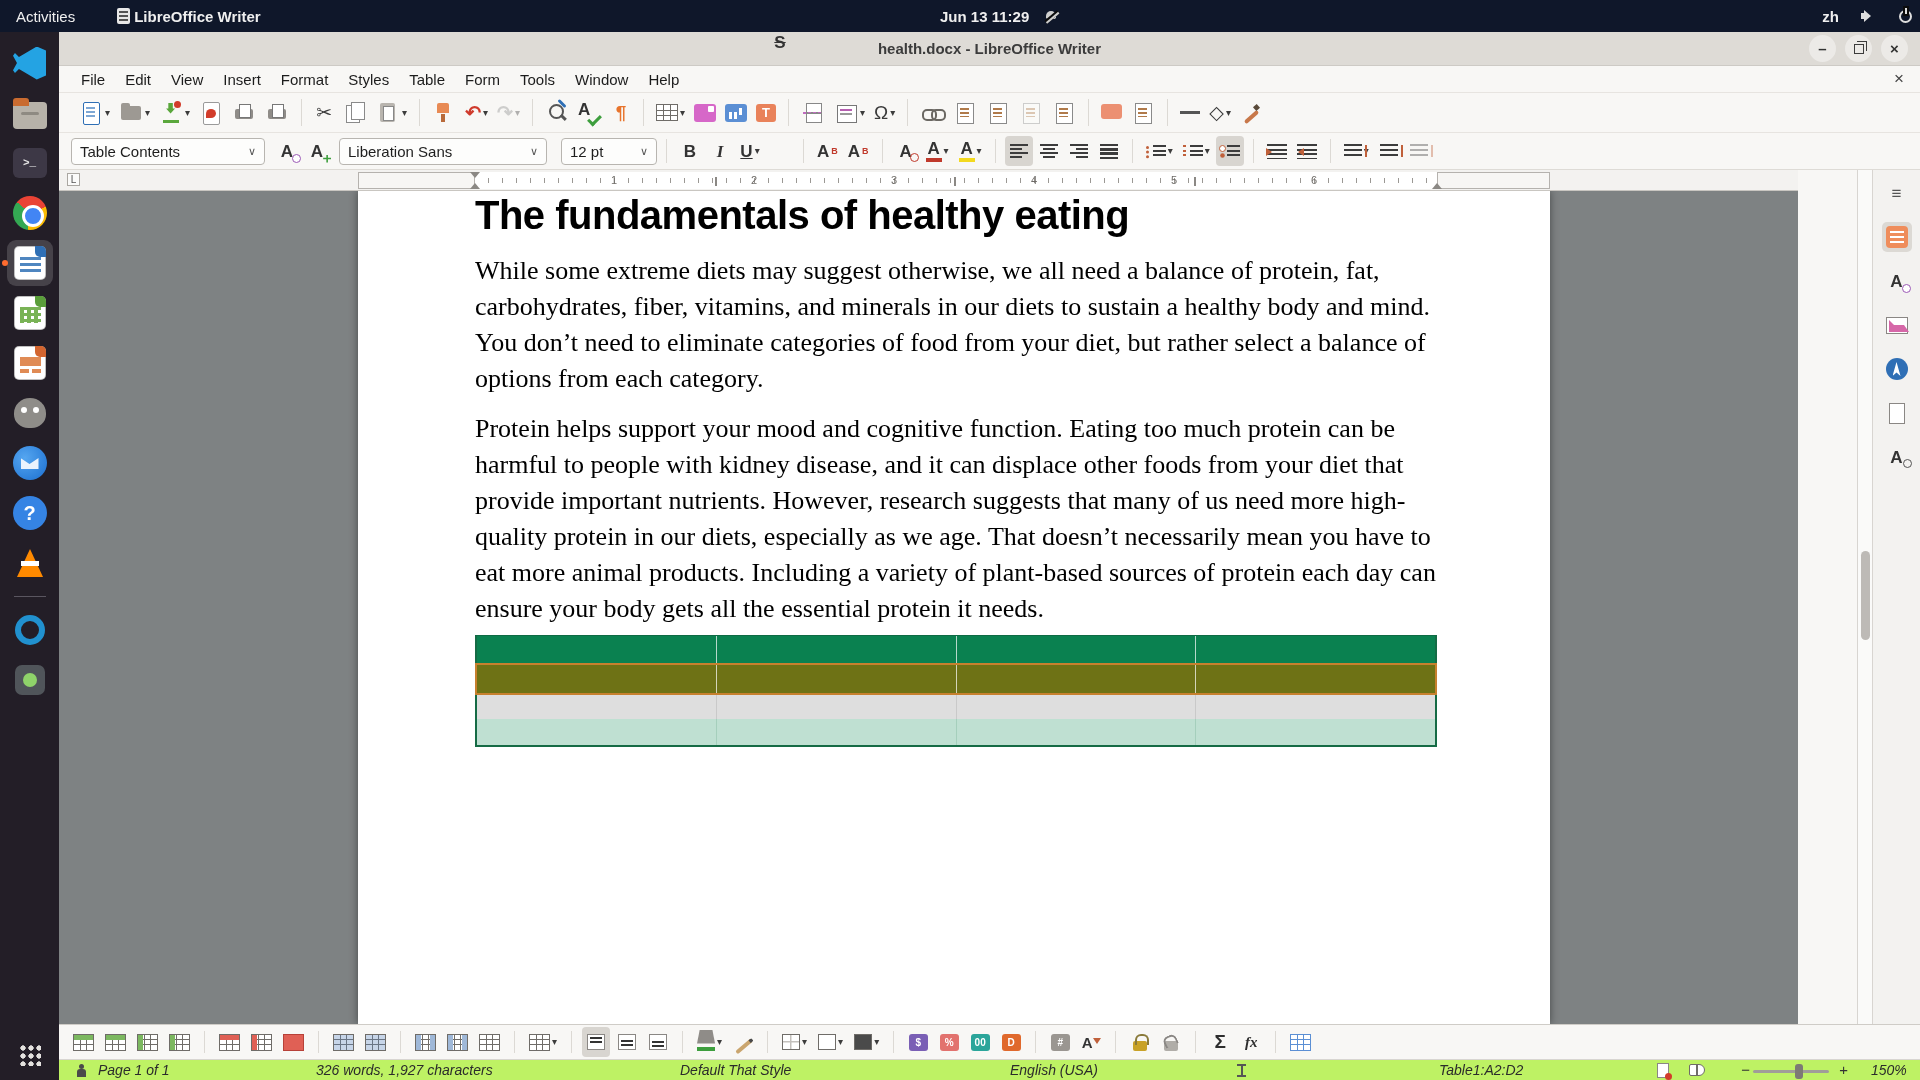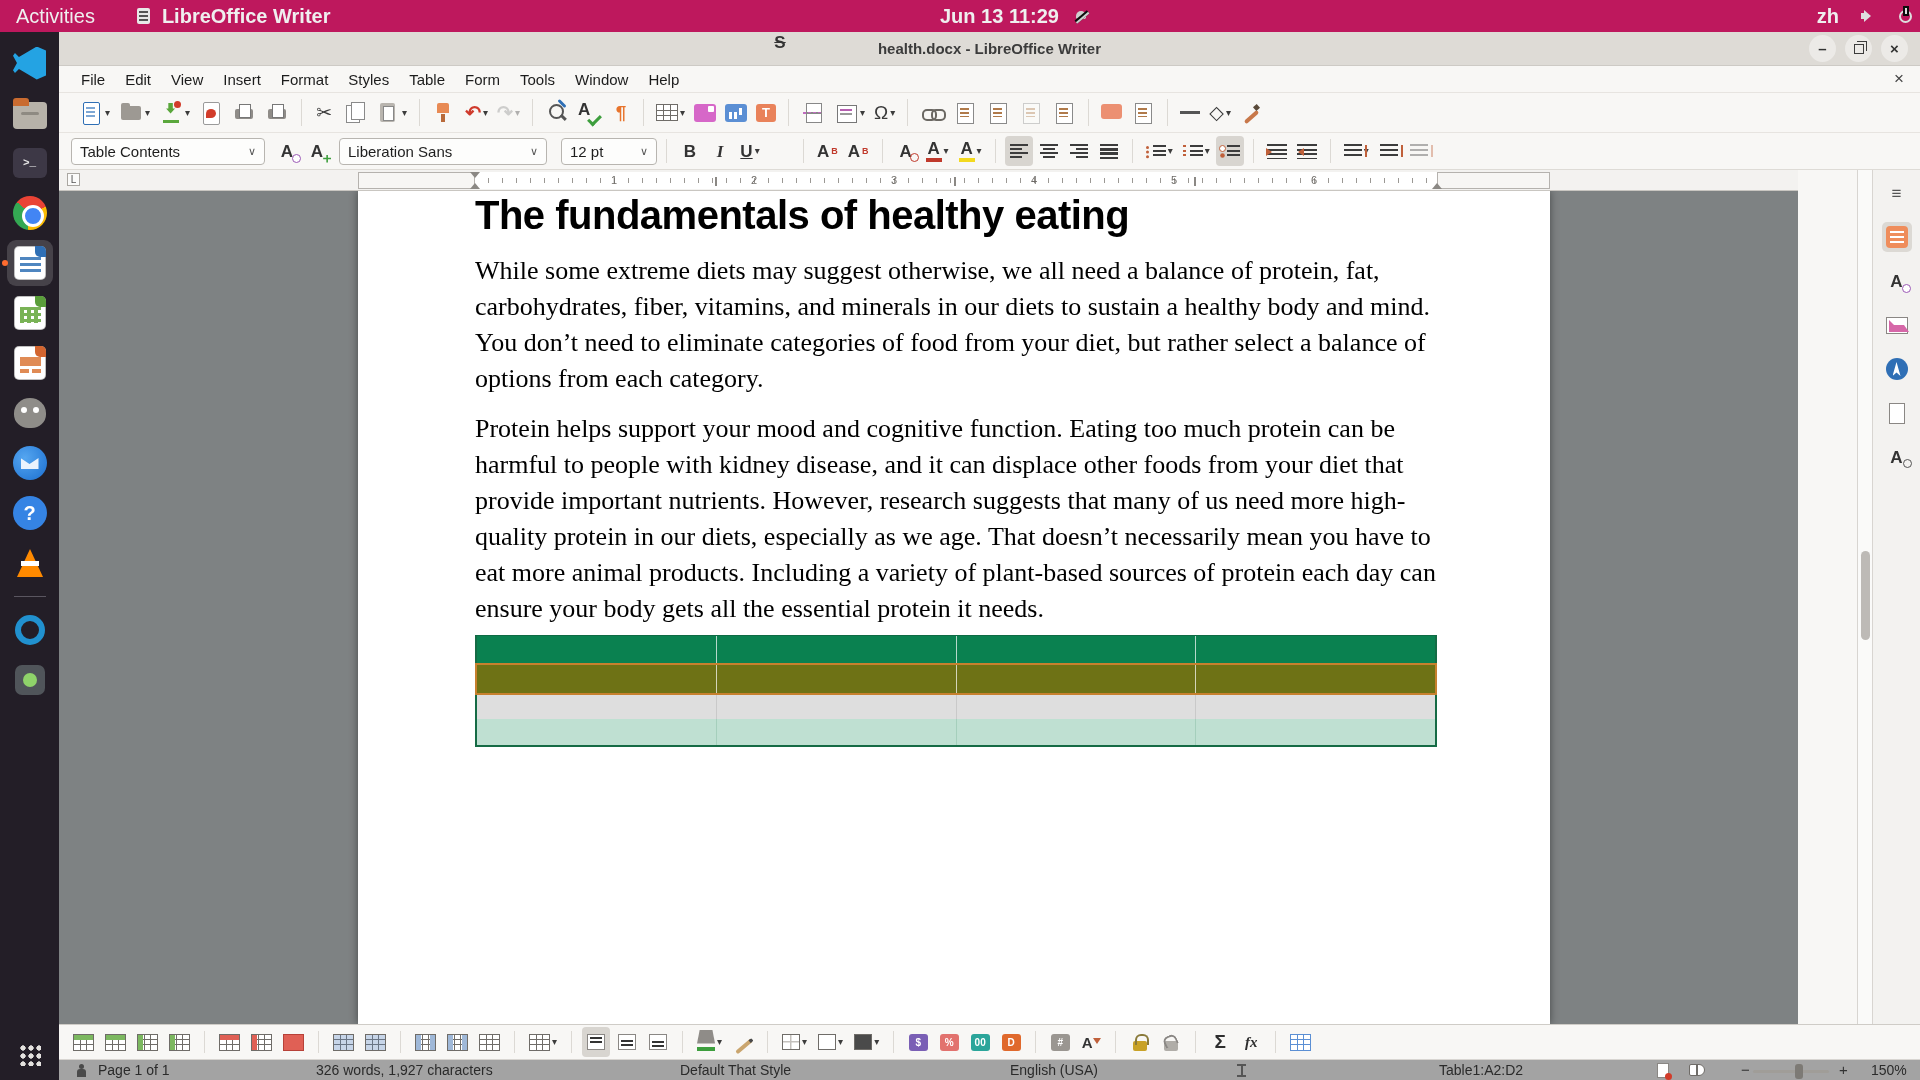--- a/index.html
+++ b/index.html
@@ -1,23 +1,23 @@
 <!DOCTYPE html>
 <html><head>
 <meta charset="utf-8">
 <style>
   * { box-sizing: border-box; margin: 0; padding: 0; }
   html,body { width:1920px; height:1080px; overflow:hidden; background:#7e8283;
               font-family:"Liberation Sans", sans-serif; }
 
   
-  .topbar{position:absolute;left:0;top:0;width:1920px;height:32px;background:#be185d;
-          color:#efefef;font-size:20px;display:flex;align-items:center;z-index:50;}
+  .topbar{position:absolute;left:0;top:0;width:1920px;height:32px;background:#0f172a;
+          color:#efefef;font-size:15px;display:flex;align-items:center;z-index:50;}
   .tb-activities{padding:0 16px;height:100%;display:flex;align-items:center;}
-  .tb-app{display:flex;align-items:center;gap:12px;margin-left:26px;font-weight:bold;}
+  .tb-app{display:flex;align-items:center;gap:4px;margin-left:26px;font-weight:bold;}
   .tb-appic{width:13px;height:16px;background:#e8e8e8;border-radius:2px;position:relative;}
   .tb-appic::after{content:"";position:absolute;left:2px;top:3px;width:9px;height:2px;
           box-shadow:0 0 0 #555,0 4px 0 #555,0 8px 0 #555;background:#555;}
   .tb-center{position:absolute;left:940px;display:flex;align-items:center;gap:16px;font-weight:bold;}
   .bell{width:13px;height:12px;position:relative;}
   .bell::before{content:"";position:absolute;left:1px;top:1px;width:10px;height:8px;
           background:#cfcfcf;border-radius:6px 6px 2px 2px;}
   .bell::after{content:"";position:absolute;left:-1px;top:5px;width:16px;height:2px;
           background:#0c0c0c;border-bottom:2px solid #cfcfcf;transform:rotate(-40deg);}
   .tb-right{position:absolute;right:8px;display:flex;align-items:center;gap:22px;font-weight:bold;}
@@ -307,22 +307,22 @@
       border-bottom:none;border-radius:6px 6px 0 0;}
   .lock.open{background:#b0ada8;}
   .lock.open::before{border-color:#8a8784;transform:rotate(-25deg) translateX(-3px);}
   .gsum{font-size:19px;font-weight:bold;color:#2e2e2e;}
   .gfx{font-size:15px;font-weight:bold;font-style:italic;font-family:"Liberation Serif",serif;color:#2e2e2e;text-align:right;}
   .i-tprops{width:21px;height:17px;border:1.5px solid #5b8fd4;background:
       repeating-linear-gradient(to right,transparent 0 5.6px,#5b8fd4 5.6px 6.6px),
       repeating-linear-gradient(to bottom,transparent 0 4.2px,#5b8fd4 4.2px 5.2px),#fff;}
 
   
-  .statusbar{height:21px;background:#a3a3a3;border-top:1px solid #d8d5d1;position:relative;
-      font-size:14px;color:#2b2b2b;}
+  .statusbar{height:21px;background:#bef264;border-top:1px solid #d8d5d1;position:relative;
+      font-size:14px;color:#2b2b2b;font-style:italic;}
   .st{position:absolute;top:2px;white-space:nowrap;}
   .i-person{position:absolute;top:4px;width:12px;height:13px;}
   .i-person::before{content:"";position:absolute;left:4px;top:0;width:5px;height:5px;border-radius:50%;background:#4a4a4a;}
   .i-person::after{content:"";position:absolute;left:2px;top:5px;width:9px;height:8px;border-radius:3px 3px 0 0;background:#4a4a4a;}
   .i-ibeam{position:absolute;top:4px;width:9px;height:13px;
       background:linear-gradient(#555 0 0) top center/9px 2px no-repeat,
                  linear-gradient(#555 0 0) bottom center/9px 2px no-repeat,
                  linear-gradient(#555 0 0) center/2px 100% no-repeat;}
   .i-modpage{position:absolute;top:3px;width:12px;height:15px;background:#fff;border:1.5px solid #8a8784;}
   .i-modpage::after{content:"";position:absolute;right:-4px;bottom:-3px;width:7px;height:7px;border-radius:50%;background:#d23c2a;}

